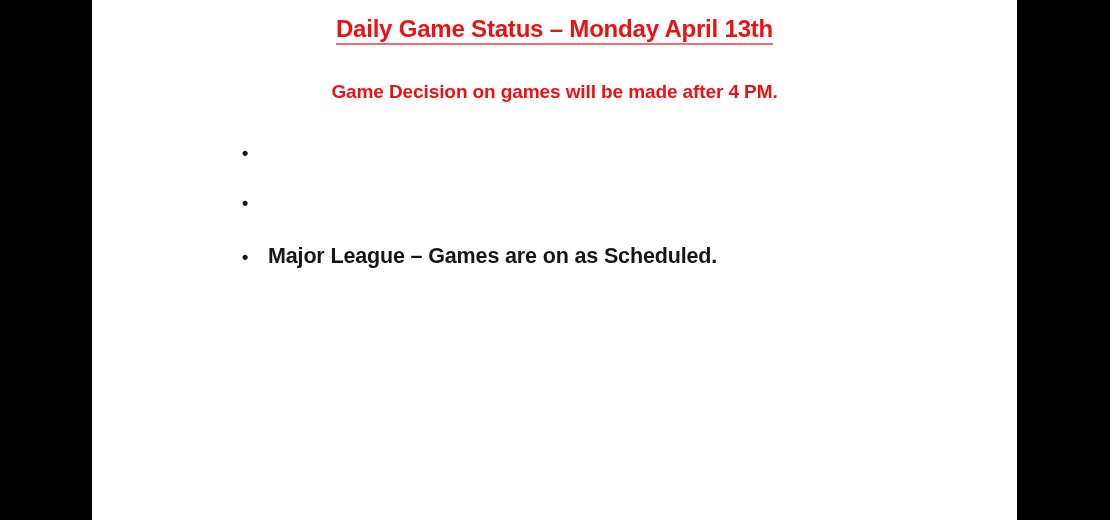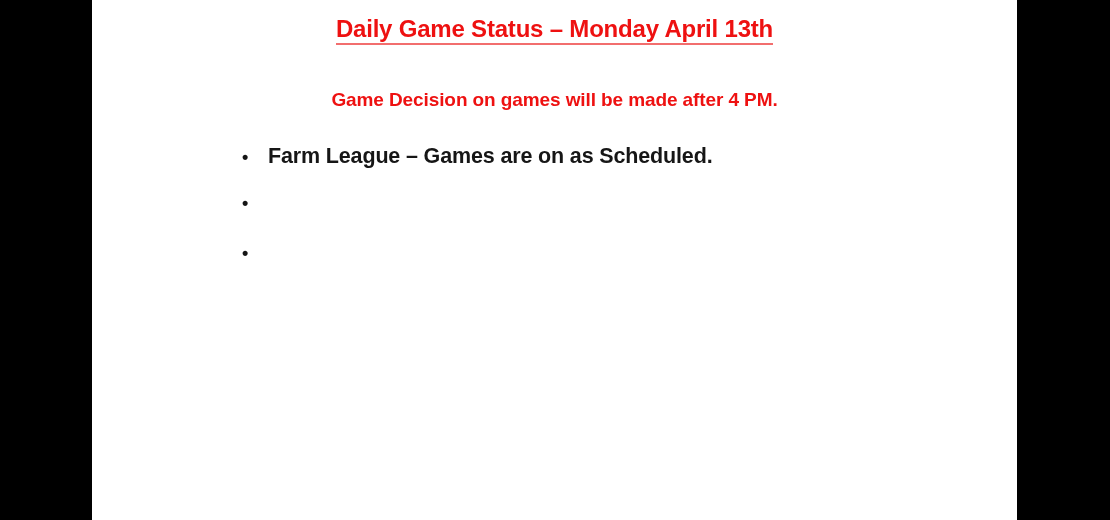--- a/index.html
+++ b/index.html
@@ -51,21 +51,21 @@
     line-height: 1.08;
     white-space: nowrap;
   }
   .slide-title .u {
     border-bottom: 2px solid #F26E6E;
     padding-bottom: 1px;
   }
 
   .slide-subtitle {
     position: absolute;
-    top: 90px;
+    top: 82px;
     left: 0;
     width: 925px;
     text-align: center;
     color: #EE1111;
     font-size: 19px;
     font-weight: bold;
     letter-spacing: -0.1px;
     line-height: 1.1;
     white-space: nowrap;
   }
@@ -115,28 +115,28 @@
     <div class="slide-title">
       <span class="u">Daily Game Status – Monday April 13th</span>
     </div>
 
     <div class="slide-subtitle">Game Decision on games will be made after 4 PM.</div>
 
     <div class="bullet-list">
 
       <div class="bullet-item">
         <span class="bullet-marker">•</span>
-        <span class="bullet-text">Farm League – Games are on as Scheduled.</span>
       </div>
 
       <div class="bullet-item">
         <span class="bullet-marker">•</span>
       </div>
 
       <div class="bullet-item">
         <span class="bullet-marker">•</span>
+        <span class="bullet-text">Major League – Games are on as Scheduled.</span>
       </div>
 
     </div>
 
   </div>
 
 </div>
 
 </body></html>

